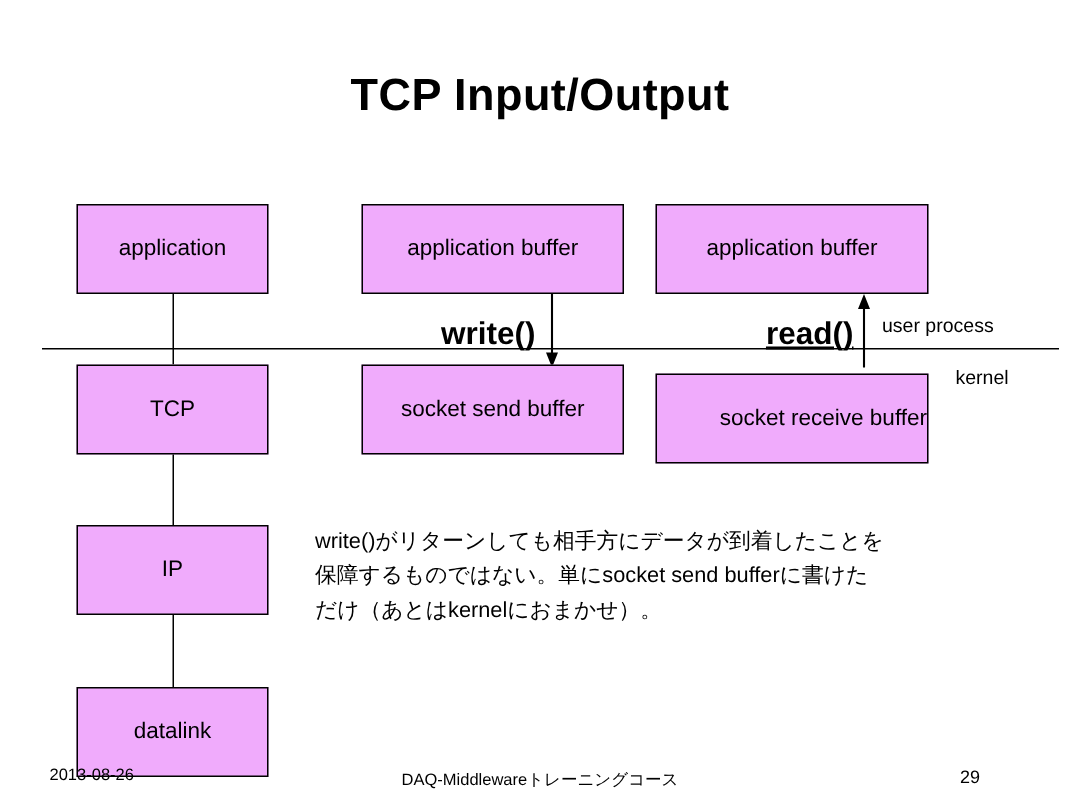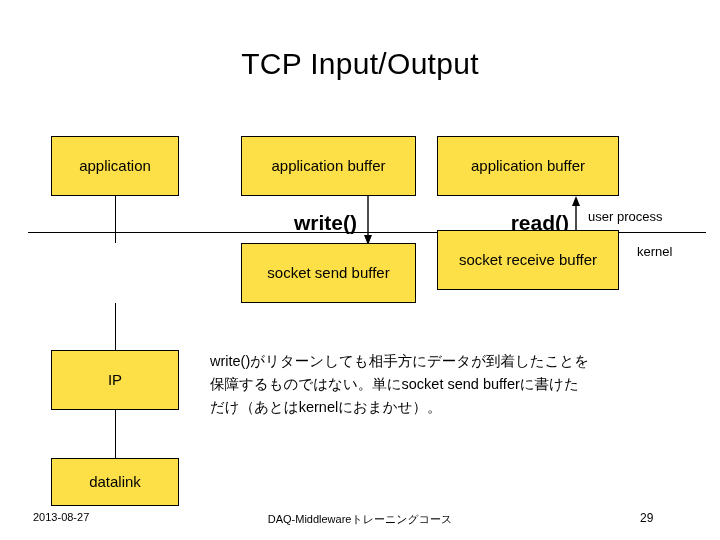--- a/index.html
+++ b/index.html
@@ -19,27 +19,27 @@
     width: 720px;
     height: 540px;
   }
   .title {
     position: absolute;
     left: 0;
     top: 47px;
     width: 720px;
     text-align: center;
     font-size: 30px;
-    font-weight: normal;
+    font-weight: bold;
     letter-spacing: 0.3px;
   }
   .box {
     position: absolute;
     border: 1px solid #000000;
-    background: #fde047;
+    background: #f0abfc;
     box-sizing: border-box;
     display: flex;
     align-items: center;
     justify-content: center;
     text-align: center;
     font-size: 15px;
     line-height: 1.25;
   }
   .plain-label {
     position: absolute;
@@ -104,26 +104,29 @@
 <div id="slide">
 
   <div class="title">TCP Input/Output</div>
 
   <div class="hline" style="left:28px; top:232px; width:678px;"></div>
 
   <div class="box" style="left:51px; top:136px; width:128px; height:60px;">
     <span>application</span>
   </div>
   <div class="vline" style="left:115px; top:196px; height:47px;"></div>
+  <div class="box" style="left:51px; top:243px; width:128px; height:60px;">
+    <span>TCP</span>
+  </div>
   <div class="vline" style="left:115px; top:303px; height:47px;"></div>
   <div class="box" style="left:51px; top:350px; width:128px; height:60px;">
     <span>IP</span>
   </div>
   <div class="vline" style="left:115px; top:410px; height:48px;"></div>
-  <div class="box" style="left:51px; top:458px; width:128px; height:48px;">
+  <div class="box" style="left:51px; top:458px; width:128px; height:60px;">
     <span>datalink</span>
   </div>
 
   <div class="box" style="left:241px; top:136px; width:175px; height:60px;">
     <span>application buffer</span>
   </div>
 
   <svg class="arrow-svg" style="left:361px; top:196px; width:14px; height:49px;" viewBox="0 0 14 49">
     <line x1="7" y1="0" x2="7" y2="42" stroke="#000000" stroke-width="1.4"></line>
     <polygon points="7,49 3,39 11,39" fill="#000000"></polygon>
@@ -137,28 +140,28 @@
   <div class="box" style="left:437px; top:136px; width:182px; height:60px;">
     <span>application buffer</span>
   </div>
 
   <svg class="arrow-svg" style="left:569px; top:196px; width:14px; height:49px;" viewBox="0 0 14 49">
     <line x1="7" y1="49" x2="7" y2="7" stroke="#000000" stroke-width="1.4"></line>
     <polygon points="7,0 3,10 11,10" fill="#000000"></polygon>
   </svg>
   <div class="plain-label bold" style="left:499px; top:211px; width:70px; text-align:right;text-decoration:underline;">read()</div>
 
-  <div class="box" style="left:437px; top:230px; width:182px; height:60px;">
+  <div class="box" style="left:437px; top:249px; width:182px; height:60px;justify-content:flex-end;">
     <span>socket receive buffer</span>
   </div>
 
   <div class="small-label" style="left:588px; top:209px;">user process</div>
   <div class="small-label" style="left:637px; top:244px;">kernel</div>
 
   <div class="jp-note" style="left:210px; top:350px; width:490px;">write()がリターンしても相手方にデータが到着したことを
 保障するものではない。単にsocket send bufferに書けた
 だけ（あとはkernelにおまかせ）。</div>
 
-  <div class="footer-date">2013-08-27</div>
+  <div class="footer-date">2013-08-26</div>
   <div class="footer-center">DAQ-Middlewareトレーニングコース</div>
   <div class="footer-page">29</div>
 
 </div>
 
 </body></html>

